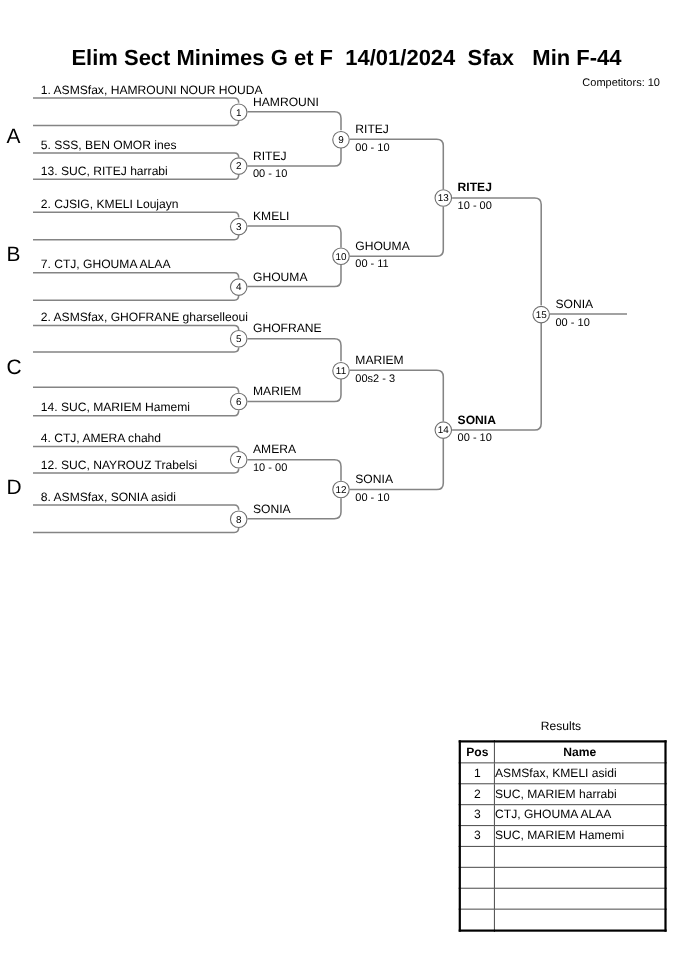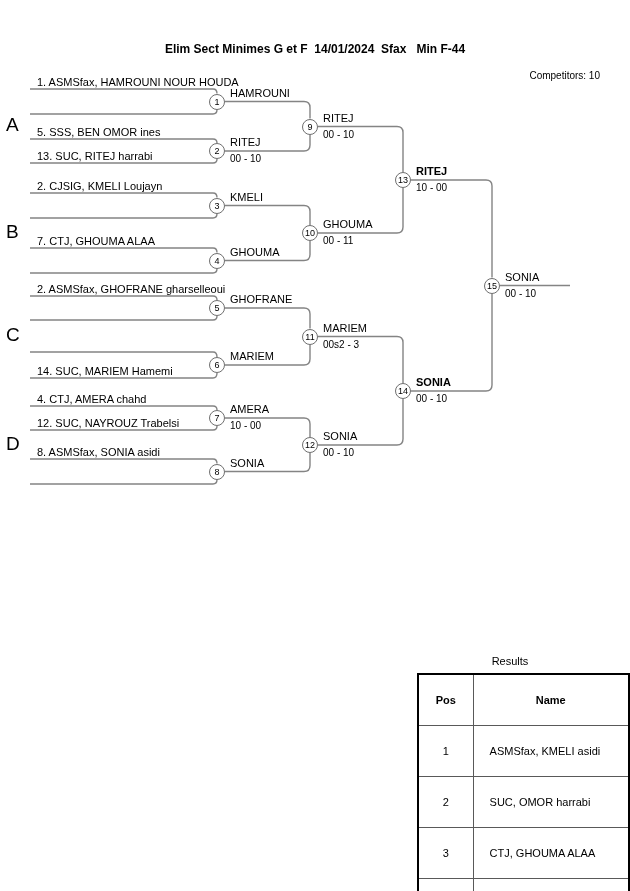--- a/index.html
+++ b/index.html
@@ -3,21 +3,21 @@
 <meta charset="utf-8">
 <style>
   html,body { margin:0; padding:0; }
   body {
     width:630px; height:891px; background:#ffffff; position:relative;
     font-family:"Liberation Sans", sans-serif; color:#000; overflow:hidden;
   }
   .abs { position:absolute; }
   .title {
     left:0; right:0; top:42px; text-align:center;
-    font-size:12px; font-weight:bold; white-space:pre;
+    font-size:20px; font-weight:bold; white-space:pre;
   }
   .competitors { top:70px; right:30px; font-size:10px; }
   .group-letter { left:6px; font-size:19px; }
   .seed { left:37px; font-size:11px; white-space:nowrap; }
   .wlabel { font-size:11px; white-space:nowrap; height:13px; }
   .wlabel.bold { font-weight:bold; }
   .score { font-size:10px; white-space:nowrap; }
   .circle {
     width:14px; height:14px; border:1px solid #6f6f6f; border-radius:50%;
     background:#fff; font-size:9px; line-height:14px; text-align:center;
@@ -27,21 +27,21 @@
   .results-title {
     left:417px; top:655px; width:186px; text-align:center;
     font-size:11px; font-weight:normal;
   }
   table.results {
     position:absolute; left:417px; top:673px;
     border-collapse:collapse; border:2px solid #000;
     table-layout:fixed;
   }
   table.results th, table.results td {
-    border:1px solid #595959; height:18px; padding:16px;
+    border:1px solid #595959; height:18px; padding:0;
     font-size:11px; overflow:hidden; white-space:nowrap;
   }
   th.col-pos { width:30px; text-align:center; font-weight:bold; }
   th.col-name { width:154px; text-align:center; font-weight:bold;margin-top:27px; }
   td.cell-pos { width:30px; text-align:center; }
   td.cell-name { width:154px; text-align:left; padding-left:8px; }
 </style>
 </head>
 <body>
 
@@ -148,21 +148,21 @@
       <tr>
     <th class="col-pos">Pos</th>
     <th class="col-name">Name</th>
   </tr>
   <tr>
     <td class="cell-pos">1</td>
     <td class="cell-name">ASMSfax, KMELI asidi</td>
   </tr>
   <tr>
     <td class="cell-pos">2</td>
-    <td class="cell-name">SUC, OMOR harrabi</td>
+    <td class="cell-name">SUC, MARIEM harrabi</td>
   </tr>
   <tr>
     <td class="cell-pos">3</td>
     <td class="cell-name">CTJ, GHOUMA ALAA</td>
   </tr>
   <tr>
     <td class="cell-pos">3</td>
     <td class="cell-name">SUC, MARIEM Hamemi</td>
   </tr>
   <tr>

